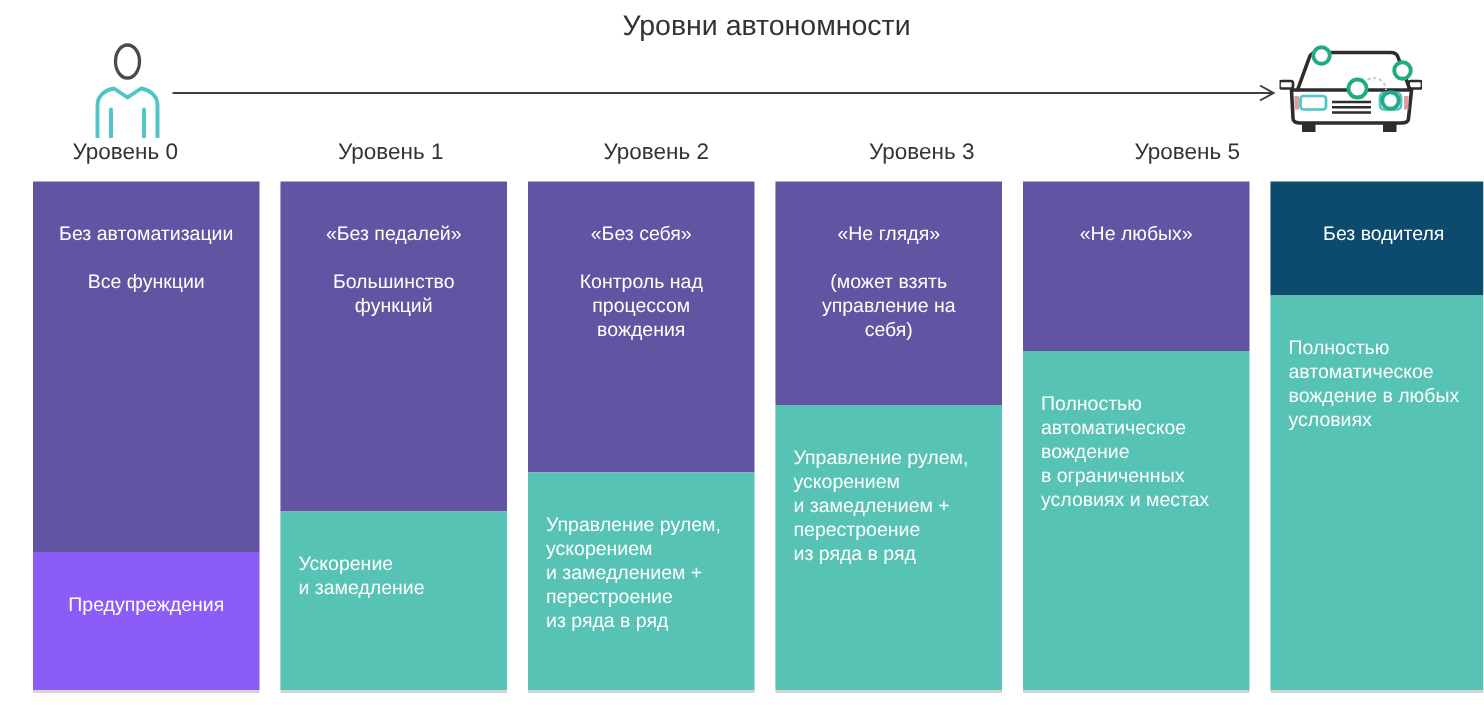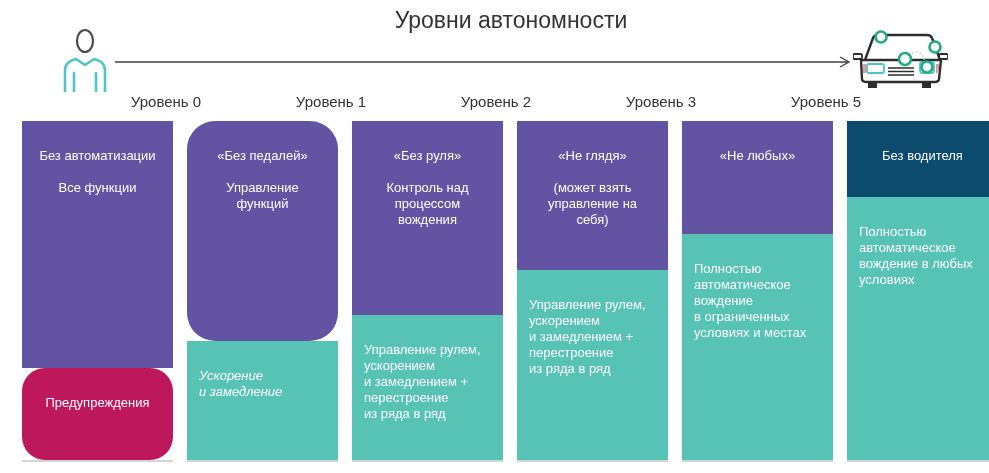--- a/index.html
+++ b/index.html
@@ -2,25 +2,25 @@
 <html><head>
 <meta charset="utf-8">
 <style>
   html,body{margin:0;padding:0;background:#fff;}
   .canvas{
     position:relative;width:989px;height:473px;background:#ffffff;
     font-family:"Liberation Sans",sans-serif;overflow:hidden;
   }
   .title{
     position:absolute;left:511px;top:7px;transform:translateX(-50%);
-    font-size:23px;color:#333;white-space:nowrap;
+    font-size:19px;color:#333;white-space:nowrap;
   }
   .header-icons svg{position:absolute;}
   .labels{
-    position:absolute;left:8px;top:93px;width:976px;display:flex;gap:14px;justify-content:center;
+    position:absolute;left:8px;top:93px;width:976px;display:flex;gap:26px;
   }
   .labels .lvl-label{
     width:151px;text-align:center;font-size:15px;color:#333;
   }
   .cols{
     position:absolute;left:8px;top:121px;width:976px;height:339px;
     display:flex;gap:14px;margin-left:14px;
   }
   .col{
     width:151px;display:flex;flex-direction:column;
@@ -96,40 +96,40 @@
     <div class="lvl-label">Уровень 5</div>
   </div>
 
   <div class="cols">
 
     <div class="col">
       <div class="col-top" style="height: 247px; background-color: rgb(98, 84, 162);">
         <div class="seg-title">Без автоматизации</div>
         <div class="seg-sub">Все функции</div>
       </div>
-      <div class="col-bottom" style="background-color: #be185d; border-radius: 23px;">
+      <div class="col-bottom" style="background-color: #8b5cf6;">
         <div class="seg-text">Предупреждения</div>
       </div>
     </div>
 
     <div class="col">
-      <div class="col-top" style="height: 220px; background-color: rgb(98, 84, 162); border-radius: 28px;">
+      <div class="col-top" style="height: 220px; background-color: rgb(98, 84, 162);">
         <div class="seg-title">«Без педалей»</div>
-        <div class="seg-sub">Управление
+        <div class="seg-sub">Большинство
 функций</div>
       </div>
-      <div class="col-bottom" style="background-color: rgb(87, 195, 181); font-style: italic;">
+      <div class="col-bottom" style="background-color: rgb(87, 195, 181);">
         <div class="seg-text">Ускорение
 и замедление</div>
       </div>
     </div>
 
     <div class="col">
       <div class="col-top" style="height: 194px; background-color: rgb(98, 84, 162);">
-        <div class="seg-title">«Без руля»</div>
+        <div class="seg-title">«Без себя»</div>
         <div class="seg-sub">Контроль над
 процессом
 вождения</div>
       </div>
       <div class="col-bottom" style="background-color: rgb(87, 195, 181);">
         <div class="seg-text">Управление рулем,
 ускорением
 и замедлением +
 перестроение
 из ряда в ряд</div>

